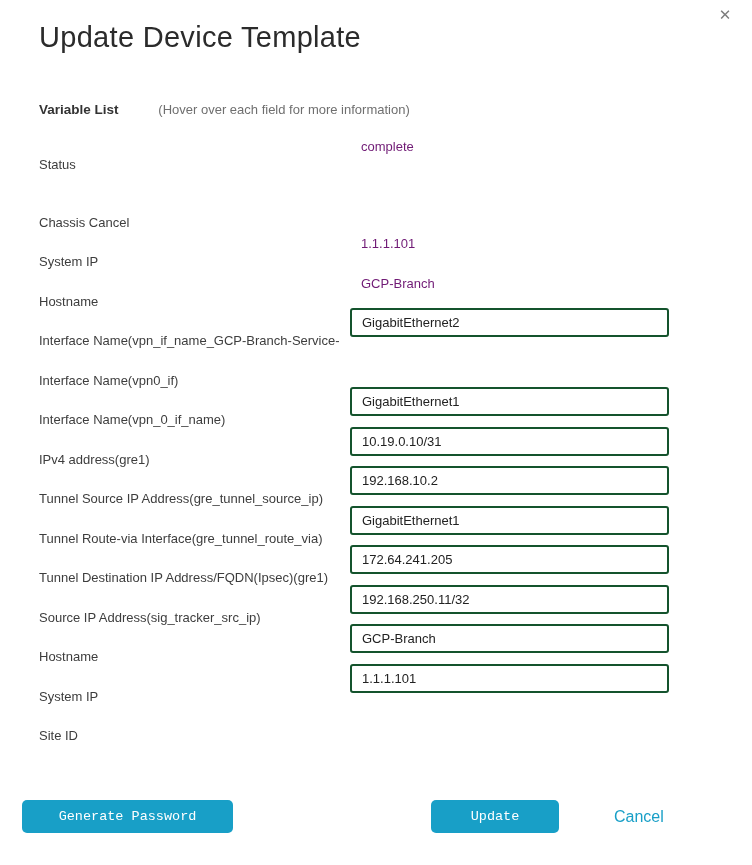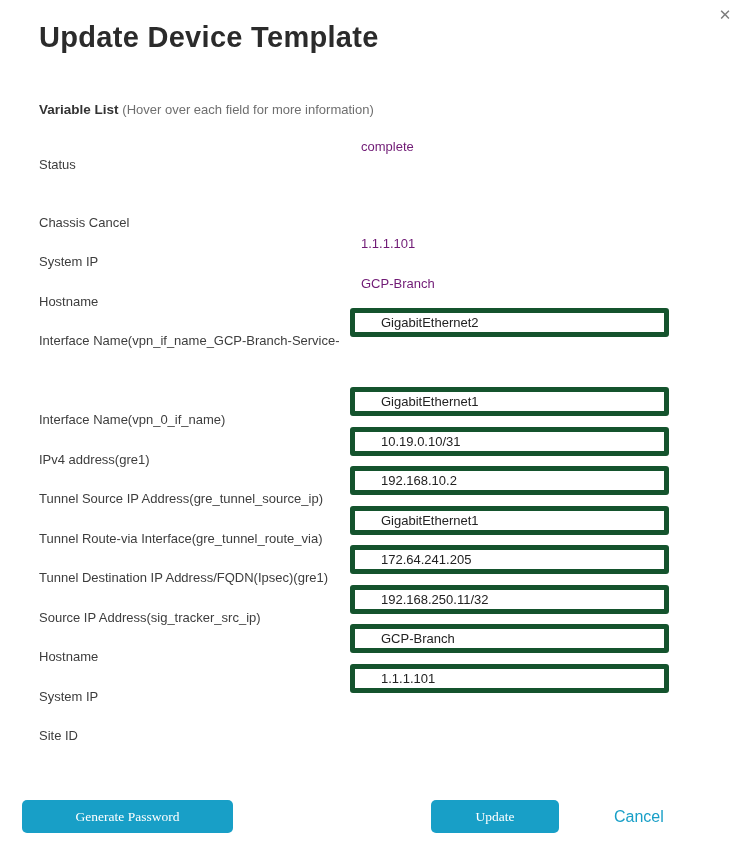--- a/index.html
+++ b/index.html
@@ -8,69 +8,69 @@
     font-family: "Liberation Sans", "DejaVu Sans", sans-serif;
     background: #ffffff;
     color: #333;
     position: relative;
     overflow: hidden;
   }
   .modal { position: relative; width: 752px; height: 865px; background: #fff; }
 
   .modal-title {
     position: absolute; left: 39px; top: 21px;
-    font-size: 29px; font-weight: 700; color: #2b2b2b;
+    font-size: 29px; font-weight: 400; color: #2b2b2b;
     letter-spacing: 0.3px;
   }
   .close-btn {
     position: absolute; top: 4px; right: 16px;
     width: 22px; height: 22px;
     font-size: 15px; color: #7d7d7d;
     background: none; border: none; cursor: pointer;
     line-height: 22px; text-align: center;
     font-family: "DejaVu Sans", sans-serif;
   }
 
   .section-header {
     position: absolute; left: 39px; top: 102px;
     font-size: 13.5px;
   }
   .section-heading { font-weight: bold; color: #333; }
-  .section-hint { font-weight: normal; color: #6f6f6f; font-size: 13px; }
+  .section-hint { font-weight: normal; color: #6f6f6f; font-size: 13px; margin-left: 36px; }
 
   .rows { position: absolute; left: 39px; top: 127px; width: 660px; }
   .row { display: flex; align-items: center; height: 39.5px; }
   .row.gap-after { margin-bottom: 18px; }
   .row-label {
     flex: 0 0 311px; width: 311px;
     font-size: 13px; color: #3d3d3d;
     white-space: nowrap; overflow: hidden; margin-top: 36px;
   }
   .row-value-text {
     font-size: 13px; color: #701a75;
     padding-left: 11px;
     white-space: nowrap;
   }
   .row-input {
     width: 319px; height: 29px;
-    border: 5px solid #14532d; border-radius: 3px;
-    padding: 0 26px;
+    border: 2px solid #14532d; border-radius: 3px;
+    padding: 0 10px;
     font-size: 13px; color: #222;
     font-family: "Liberation Sans", "DejaVu Sans", sans-serif;
     background: #fff;
     outline: none;
   }
 
   .footer { position: absolute; left: 0; top: 800px; width: 752px; height: 33px; }
   .btn {
     position: absolute; top: 0; height: 33px;
     border: none; border-radius: 5px;
     background: var(--accent, #189fc7);
     color: #fff; font-size: 13.5px;
-    font-family: Liberation Serif, serif;
+    font-family: Liberation Mono, monospace;
     cursor: pointer;
   }
   .btn-generate { left: 22px; width: 211px; }
   .btn-update { left: 431px; width: 128px; }
   .link-cancel {
     position: absolute; left: 614px; top: 0; height: 33px;
     display: inline-flex; align-items: center;
     color: var(--accent, #189fc7);
     font-size: 16px; text-decoration: none; cursor: pointer;
     background: none; border: none;
@@ -111,20 +111,21 @@
       <div class="row-label">Hostname</div>
     <span class="row-value-text">GCP-Branch</span>
       </div>
 
     <div class="row">
       <div class="row-label">Interface Name(vpn_if_name_GCP-Branch-Service-</div>
     <input class="row-input" type="text" value="GigabitEthernet2" style="">
       </div>
 
     <div class="row">
+      <div class="row-label">Interface Name(vpn0_if)</div>
       </div>
 
     <div class="row">
       <div class="row-label">Interface Name(vpn_0_if_name)</div>
     <input class="row-input" type="text" value="GigabitEthernet1" style="">
       </div>
 
     <div class="row">
       <div class="row-label">IPv4 address(gre1)</div>
     <input class="row-input" type="text" value="10.19.0.10/31" style="">

